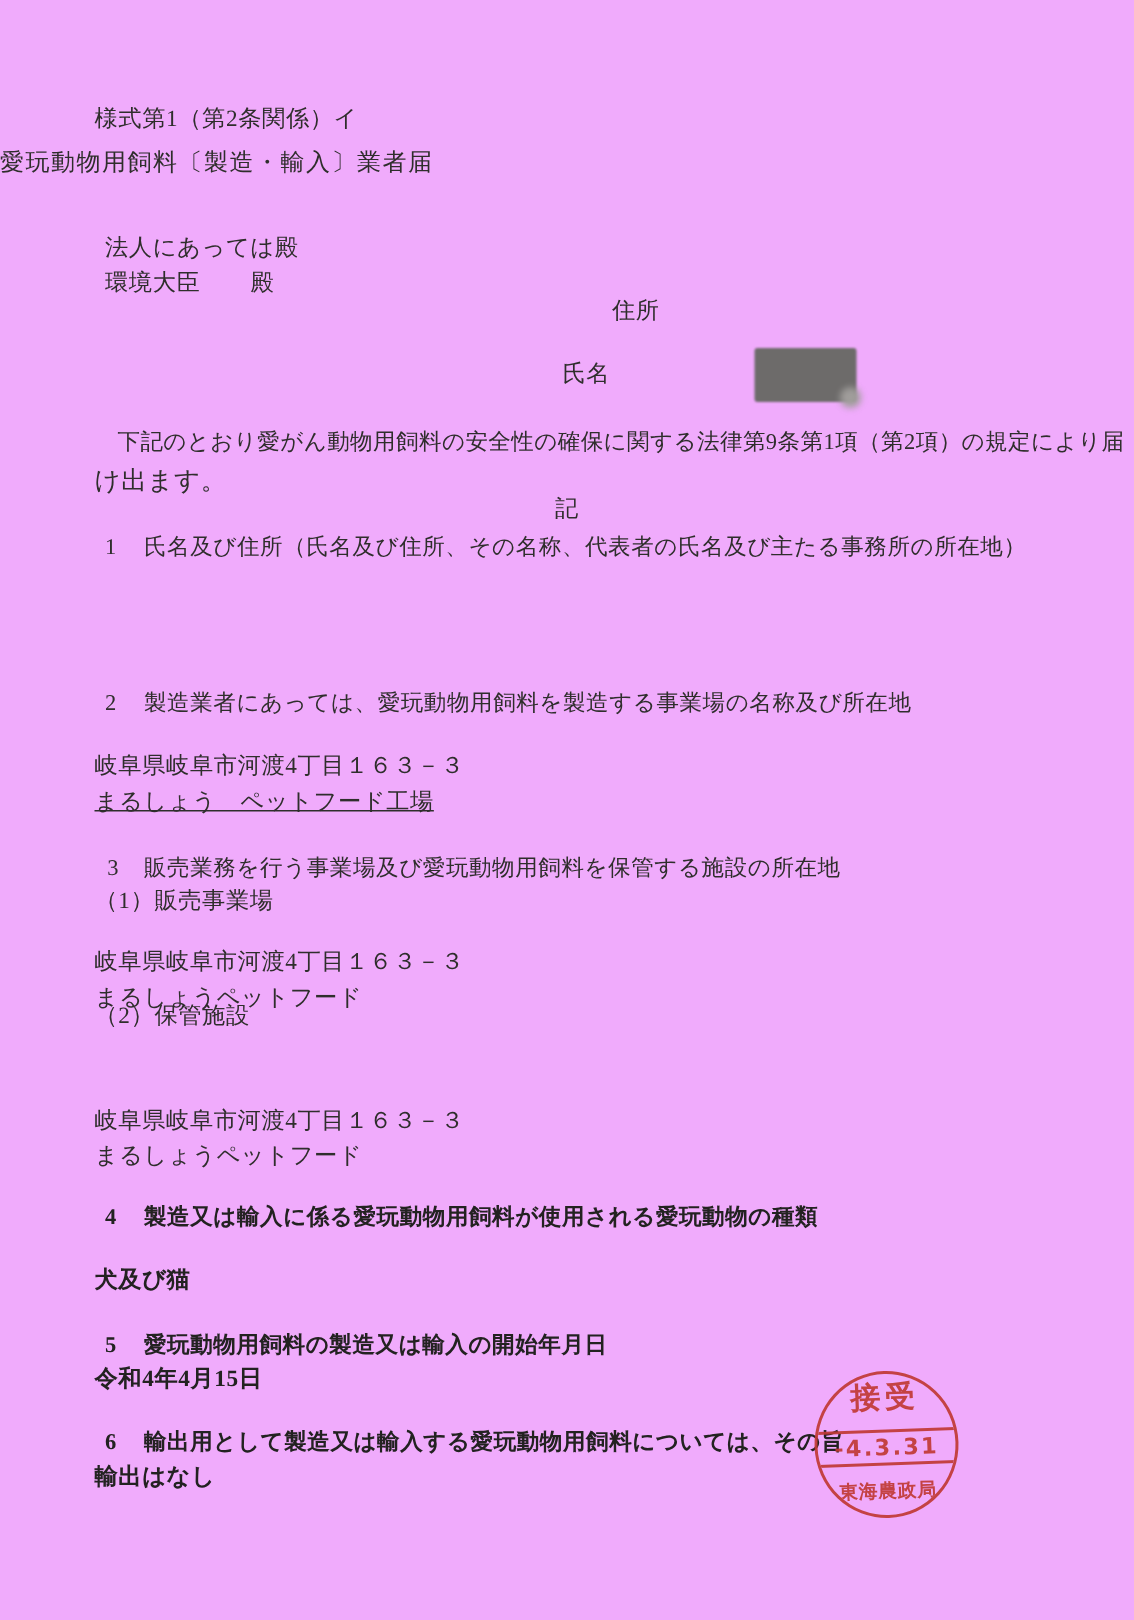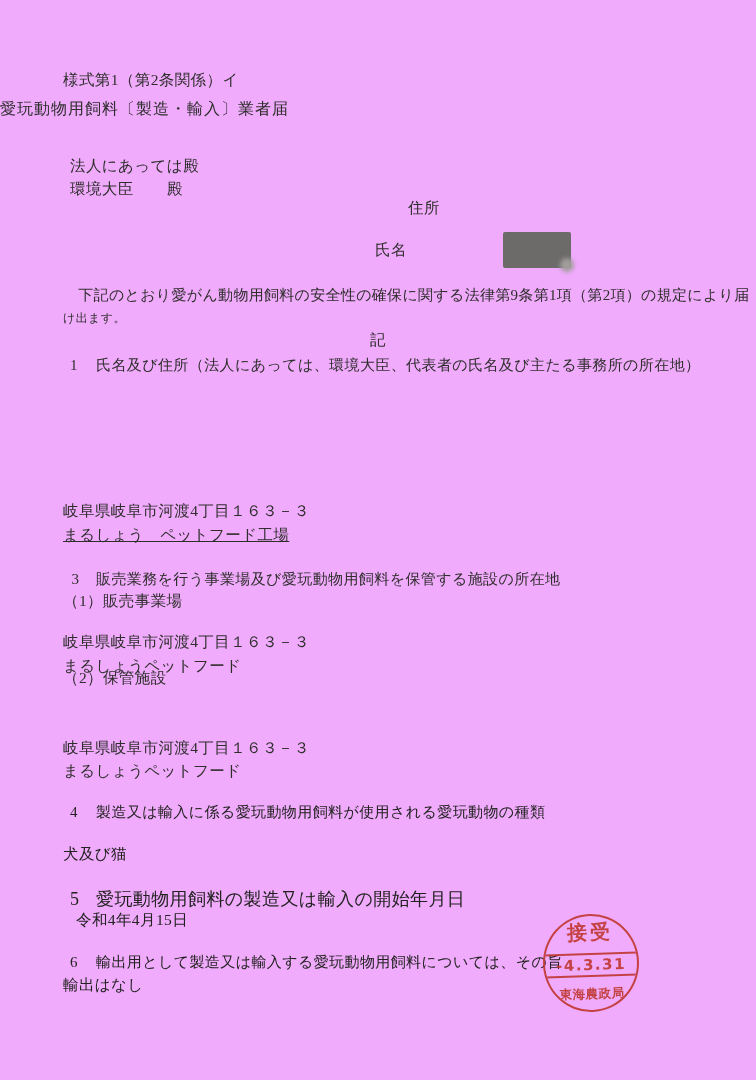--- a/index.html
+++ b/index.html
@@ -6,21 +6,21 @@
   .page{
     position:relative;
     width:756px;height:1080px;
     margin:0 auto;
     background:#f0abfc;
     font-family:"Liberation Serif","DejaVu Serif",serif;
     color:#2f2e2c;
     overflow:hidden;
   }
   .abs{position:absolute;white-space:nowrap;font-size:15.5px;letter-spacing:0.4px;line-height:1.35;}
-  .bold{font-weight:normal;color:#232221;}
+  .bold{font-weight:bold;color:#232221;}
   .title{left:0;right:0;text-align:left;top:98px;font-size:16px;letter-spacing:1px;}
   .form-code{left:63px;top:70px;}
   .date-line{left:463px;top:132px;}
   .date-line .sp-month{margin-left:30px;}
   .date-line .sp-munit{margin-left:11px;}
   .date-line .sp-day{margin-left:28px;}
   .date-line .sp-dunit{margin-left:28px;}
   .addr1{left:70px;top:156px;}
   .addr2{left:70px;top:179px;}
   .addressee-name{display:inline-block;min-width:97px;}
@@ -28,38 +28,38 @@
   .lbl-name{left:375px;top:240px;}
   .redaction{
     position:absolute;left:503px;top:232px;width:68px;height:36px;
     background:#6d6b6a;border-radius:2px;filter:blur(0.7px);
   }
   .redaction:after{
     content:"";position:absolute;right:-3px;bottom:-4px;width:14px;height:14px;
     background:#a09d9b;border-radius:50%;filter:blur(2px);
   }
   .preamble1{left:63px;top:285px;font-size:15px;letter-spacing:0.3px;}
-  .preamble2{left:63px;top:310px;font-size:12px;}
+  .preamble2{left:63px;top:310px;font-size:17px;}
   .record-marker{left:0;right:0;text-align:center;top:330px;}
   .sec-no{display:inline-block;min-width:11px;margin-right:15px;}
   .s1{left:70px;top:355px;font-size:15px;}
   .s2{left:70px;top:459px;font-size:15px;}
   .s2-addr{left:63px;top:501px;}
   .s2-name{left:63px;top:525px;text-decoration:underline;}
   .s3{left:70px;top:569px;font-size:15px;text-align:center;}
   .s3-sub1{left:63px;top:591px;}
   .s3-sub1-addr{left:63px;top:632px;}
   .s3-sub1-name{left:63px;top:656px;}
   .s3-sub2{left:63px;top:668px;}
   .s3-sub2-addr{left:63px;top:738px;}
   .s3-sub2-name{left:63px;top:761px;}
   .s4{left:70px;top:802px;font-size:15px;}
   .s4-ans{left:63px;top:844px;}
-  .s5{left:70px;top:887px;font-size:18px;}
-  .s5-ans{left:76px;top:910px;}
+  .s5{left:70px;top:887px;font-size:15px;}
+  .s5-ans{left:63px;top:910px;}
   .s6{left:70px;top:952px;font-size:15px;}
   .s6-ans{left:63px;top:975px;}
   .stamp{
     position:absolute;left:543px;top:914px;width:96px;height:98px;
     border:2.5px solid #c13a35;border-radius:50%;
     color:#c13a35;
     display:flex;flex-direction:column;justify-content:space-between;align-items:center;
     overflow:hidden;box-sizing:border-box;
     transform:rotate(-2deg);
     opacity:0.92;
@@ -93,23 +93,26 @@
   <div class="abs lbl-address">住所</div>
   <div class="abs lbl-name">氏名</div>
   <div class="redaction"></div>
 
   <div class="abs preamble1">　下記のとおり愛がん動物用飼料の安全性の確保に関する法律第9条第1項（第2項）の規定により届</div>
   <div class="abs preamble2">け出ます。</div>
 
   <div class="abs record-marker">記</div>
 
   <div class="abs s1">
-    <span class="sec-no">1</span><span>氏名及び住所（法人にあっては、環境大臣、代表者の氏名及び主たる事務所の所在地）</span>
+    <span class="sec-no">1</span><span>氏名及び住所（氏名及び住所、その名称、代表者の氏名及び主たる事務所の所在地）</span>
   </div>
 
+  <div class="abs s2">
+    <span class="sec-no">2</span><span>製造業者にあっては、愛玩動物用飼料を製造する事業場の名称及び所在地</span>
+  </div>
   <div class="abs s2-addr">岐阜県岐阜市河渡4丁目１６３－３</div>
   <div class="abs s2-name">まるしょう　ペットフード工場</div>
 
   <div class="abs s3">
     <span class="sec-no">3</span><span>販売業務を行う事業場及び愛玩動物用飼料を保管する施設の所在地</span>
   </div>
   <div class="abs s3-sub1">（1）販売事業場</div>
   <div class="abs s3-sub1-addr">岐阜県岐阜市河渡4丁目１６３－３</div>
   <div class="abs s3-sub1-name">まるしょうペットフード</div>
   <div class="abs s3-sub2">（2）保管施設</div>

